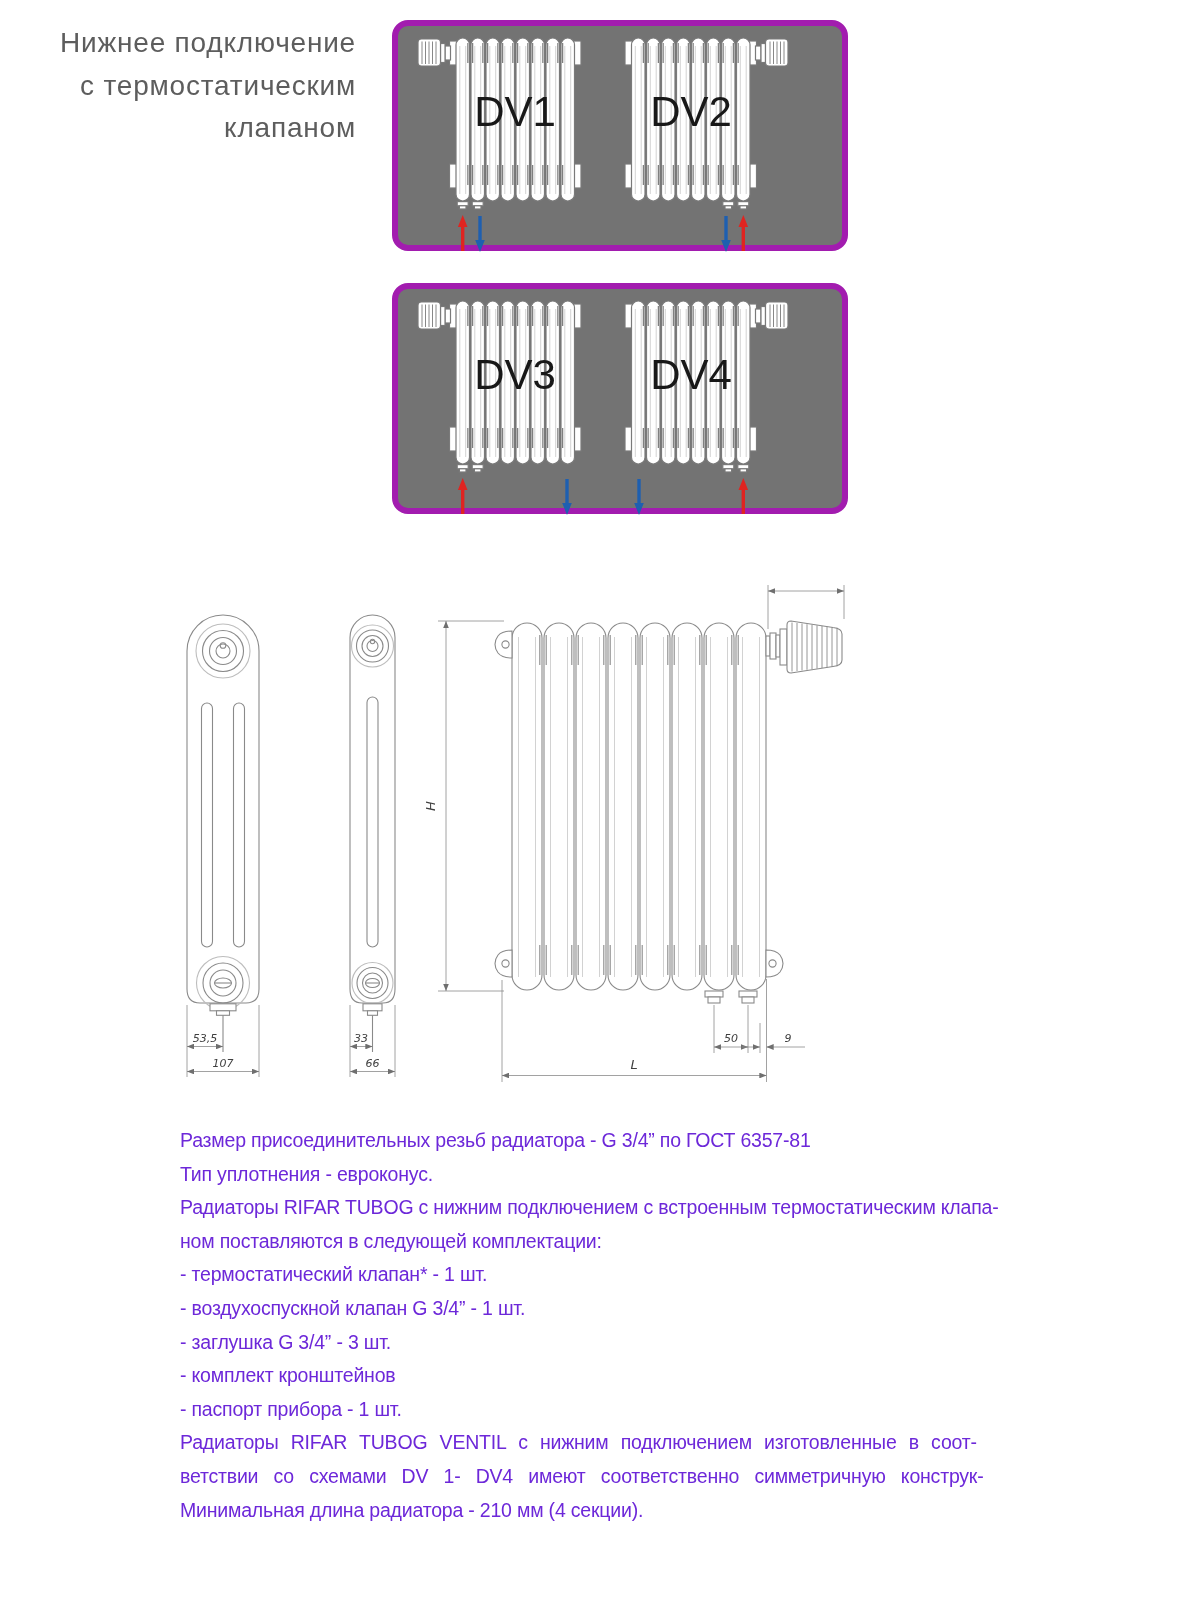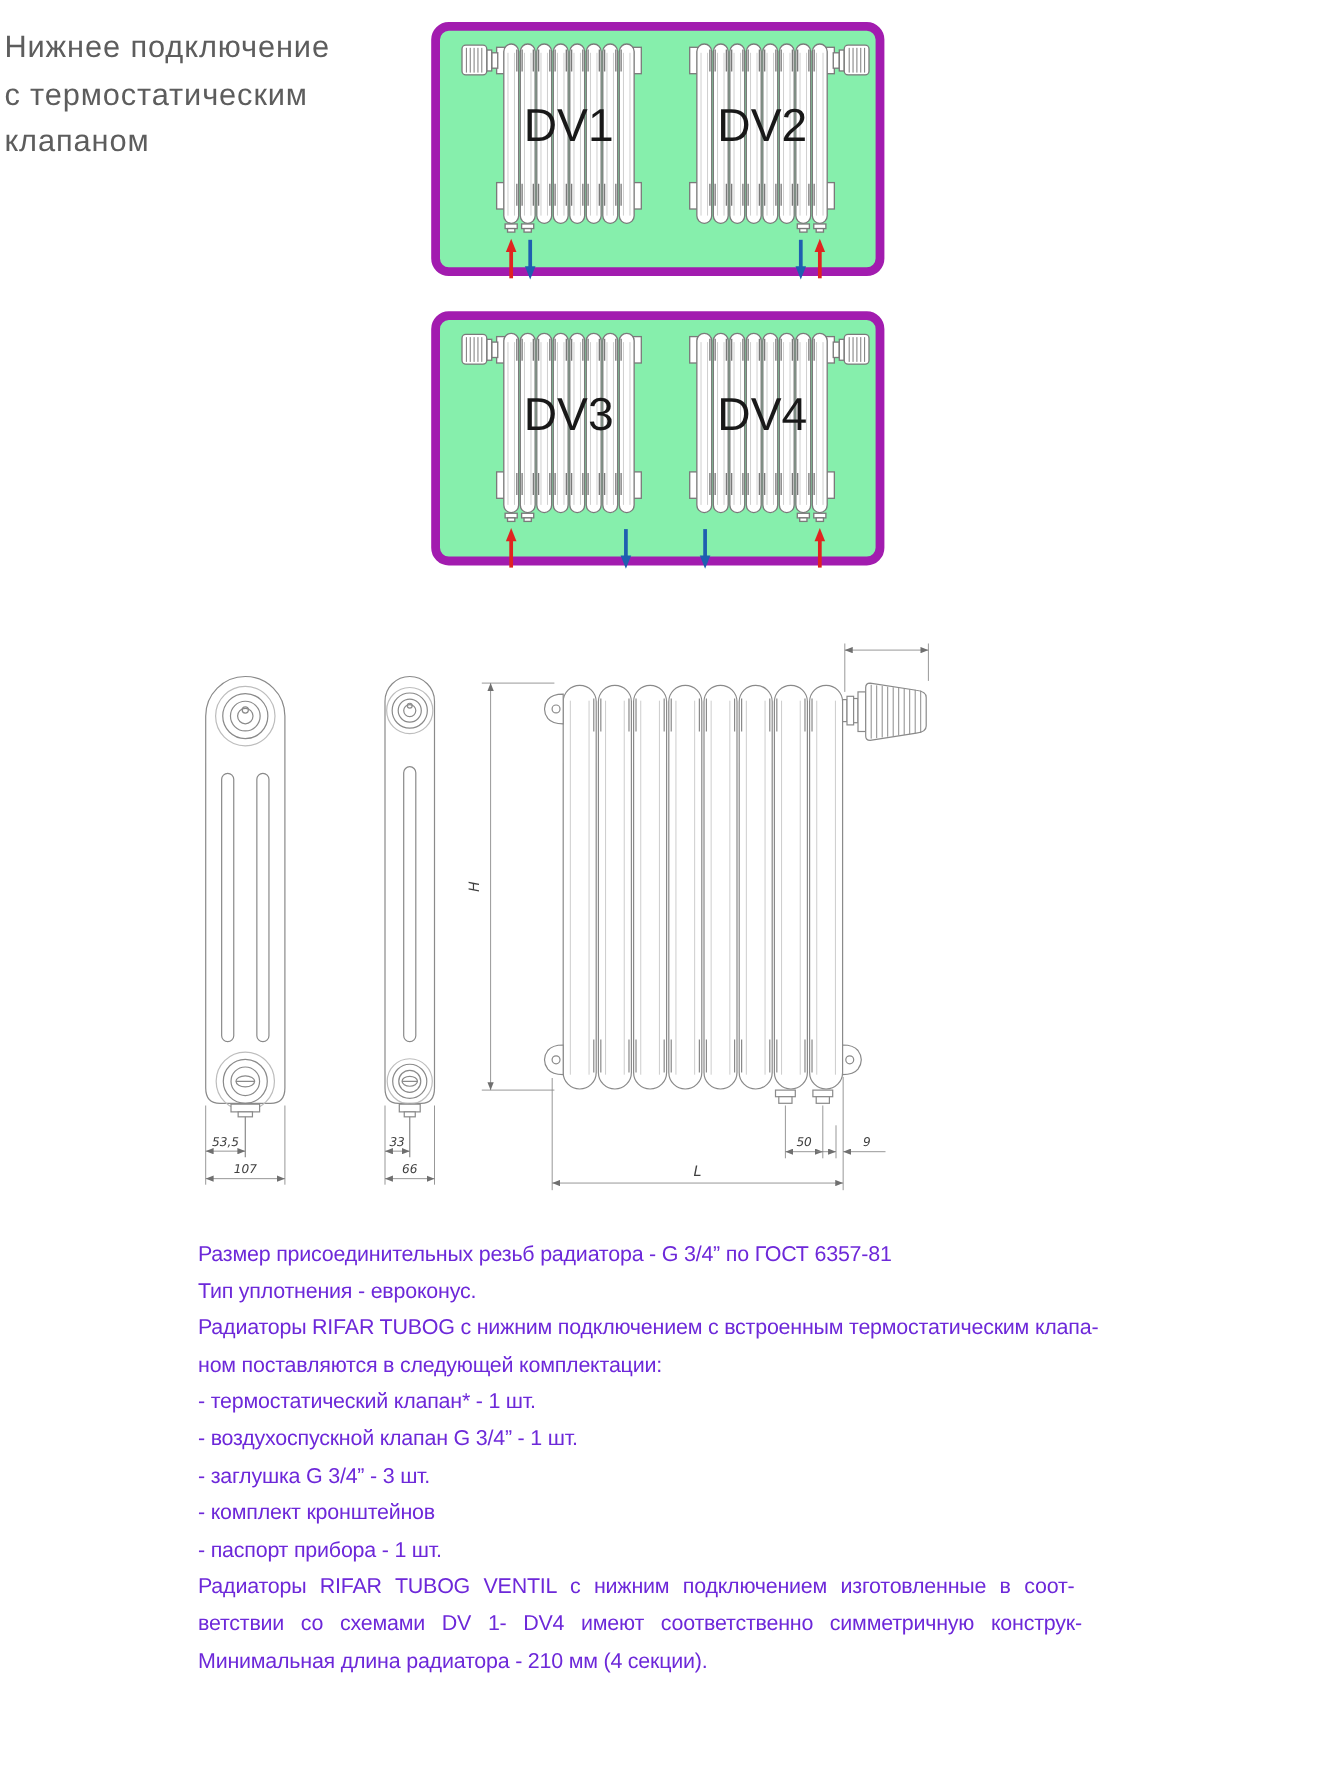--- a/index.html
+++ b/index.html
@@ -1,23 +1,23 @@
 <!DOCTYPE html>
 <html style="--supply_red: #e02420; --return_blue: #1e5fb0; --box_border: #e7e7e7; --drawing_line: #8a8a8a; --title_gray: #5d5d5d;"><head>
 <meta charset="utf-8">
 <style>
   html,body{margin:0;padding:0;background:#fff}
   body{width:1200px;height:1615px;position:relative;overflow:hidden;
        font-family:"Liberation Sans",sans-serif;color:#111}
 
-  .page-title{position:absolute;left:4px;top:22px;width:340px;text-align:left;
+  .page-title{position:absolute;left:16px;top:22px;width:340px;text-align:right;
     font-size:28px;line-height:1.52;color:#5d5d5d;letter-spacing:.8px;white-space:pre-line}
 
-  .scheme-box{position:absolute;left:392px;width:412px;height:231px;background:#86efac;
-    border:8px solid #a21caf;border-radius:16px;box-sizing:border-box}
+  .scheme-box{position:absolute;left:392px;width:456px;height:231px;background:#737373;
+    border:6px solid #a21caf;border-radius:16px;box-sizing:border-box}
   #box1{top:20px}
   #box2{top:283px}
   svg.rad{position:absolute;top:0;width:170px;height:230px;overflow:visible}
   .rad-left{left:18px}
   .rad-right{left:222px}
   .dvlabel{font-size:42px;fill:#181818;font-family:"Liberation Sans",sans-serif;
     text-anchor:middle}
 
   .arrR line{stroke:var(--supply_red,#e02420);stroke-width:3.4}
   .arrR path{fill:var(--supply_red,#e02420)}

